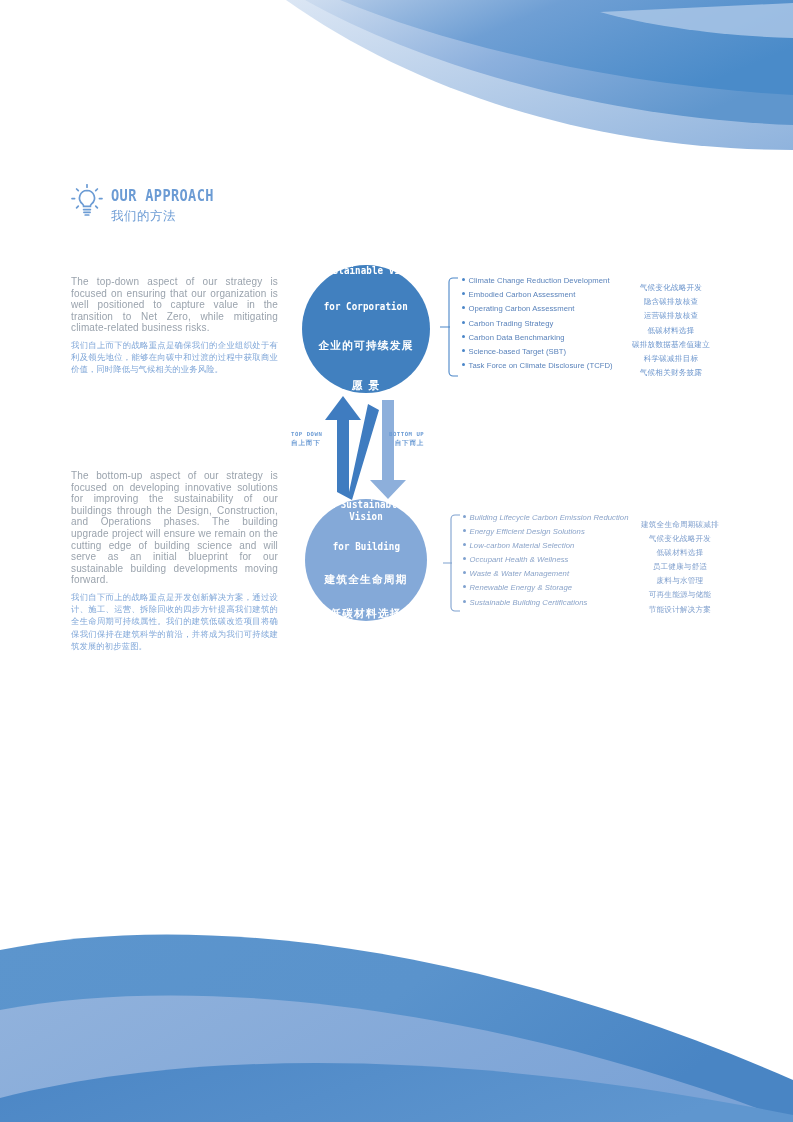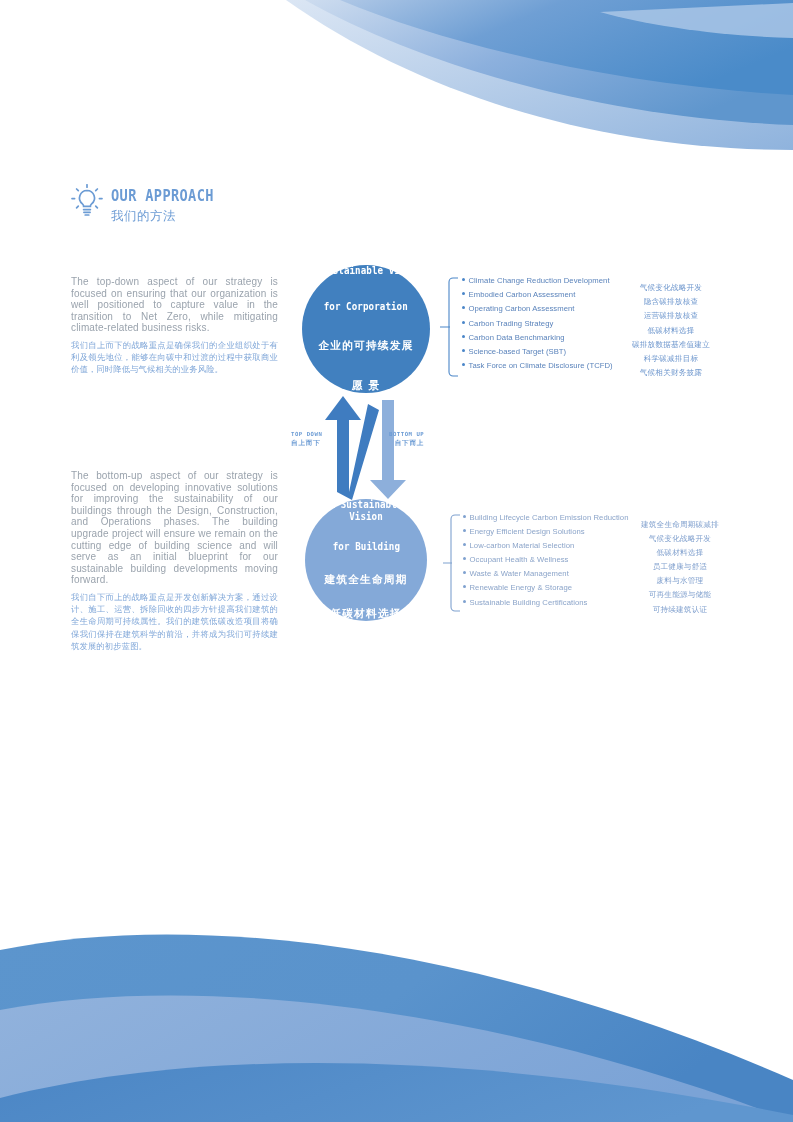--- a/index.html
+++ b/index.html
@@ -74,21 +74,21 @@
 
   
   .cluster{position:absolute;}
   .cluster-top{left:440px;top:276px;}
   .cluster-bottom{left:443px;top:513px;}
   .bracket{position:absolute;left:0;top:0;}
   .bullets{position:absolute;display:flex;flex-direction:column;}
   .bullets-top{left:22px;top:0;}
   .bullets-bottom{left:20px;top:0;}
   .bullet-row{display:flex;align-items:baseline;height:14.2px;}
-  .bullet-row.b2{height:14.1px;}
+  .bullet-row.b2{height:14.1px;font-style:italic;}
   .dot{
     width:3px;height:3px;border-radius:50%;background:#4a86c8;
     margin-right:3.5px;flex:0 0 auto;position:relative;top:-2px;
   }
   .dot.light{background:#7fa1cf;}
   .b-en{
     font-size:7.7px;color:#5a83bb;letter-spacing:0.05px;white-space:nowrap;
   }
   .b-en.light{color:#8ba4c9;}
   .cn-col{position:absolute;display:flex;flex-direction:column;text-align:center;}
@@ -291,17 +291,17 @@
         <span class="b-en light">Sustainable Building Certifications</span>
       </div>
     </div>
     <div class="cn-col cn-col-bottom">
       <div class="cn-row b2"><span class="b-cn light">建筑全生命周期碳减排</span></div>
       <div class="cn-row b2"><span class="b-cn light">气候变化战略开发</span></div>
       <div class="cn-row b2"><span class="b-cn light">低碳材料选择</span></div>
       <div class="cn-row b2"><span class="b-cn light">员工健康与舒适</span></div>
       <div class="cn-row b2"><span class="b-cn light">废料与水管理</span></div>
       <div class="cn-row b2"><span class="b-cn light">可再生能源与储能</span></div>
-      <div class="cn-row b2"><span class="b-cn light">可持续建筑认证</span></div>
+      <div class="cn-row b2"><span class="b-cn light">节能设计解决方案</span></div>
     </div>
   </div>
 
 </div>
 
 </body></html>

